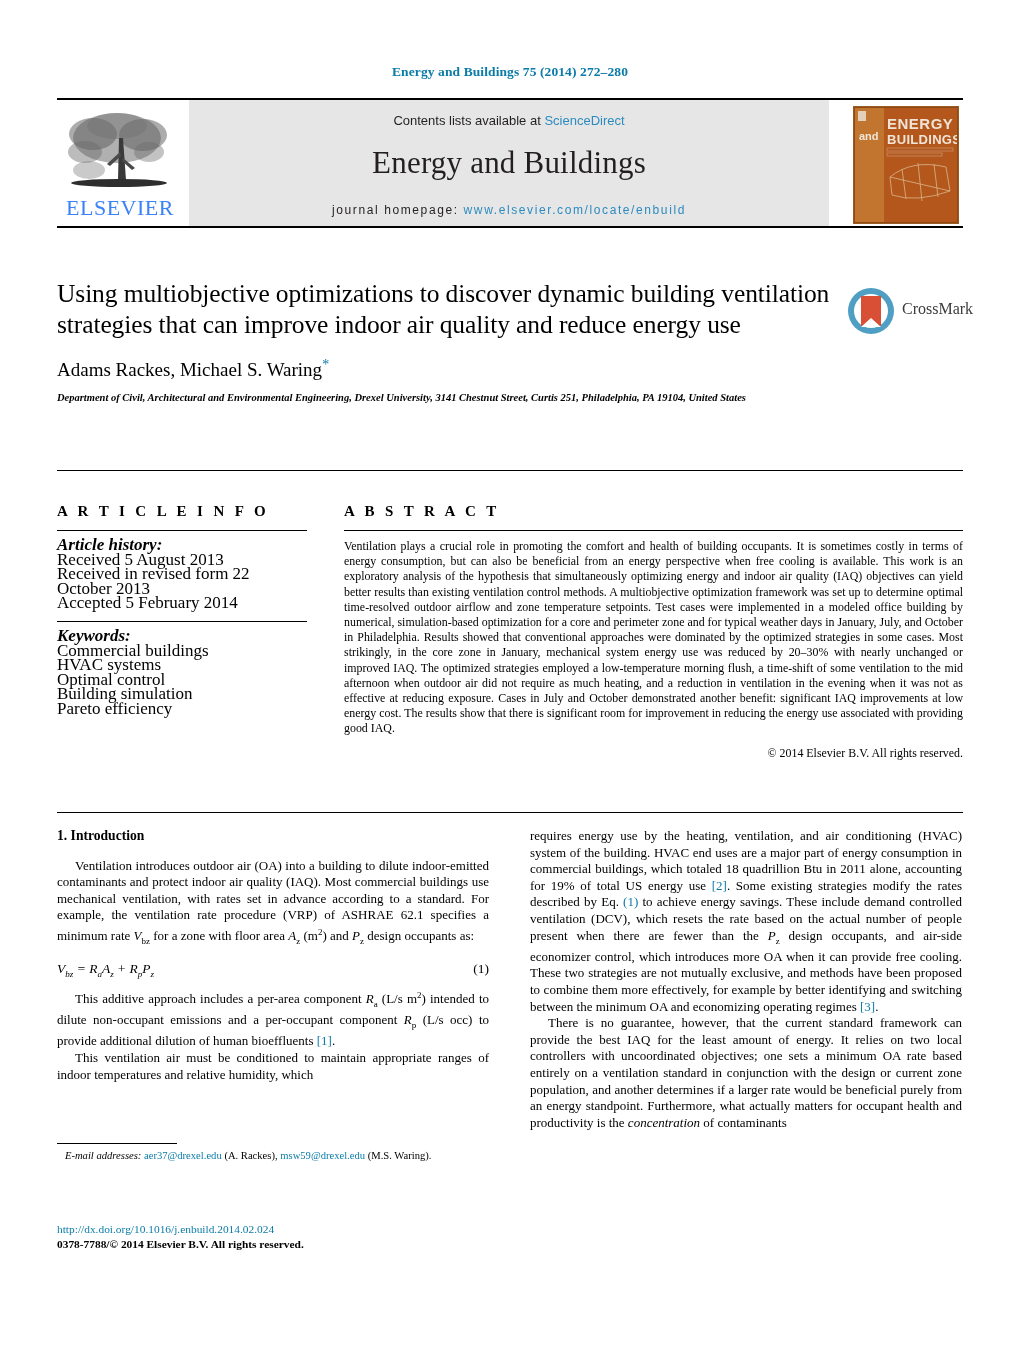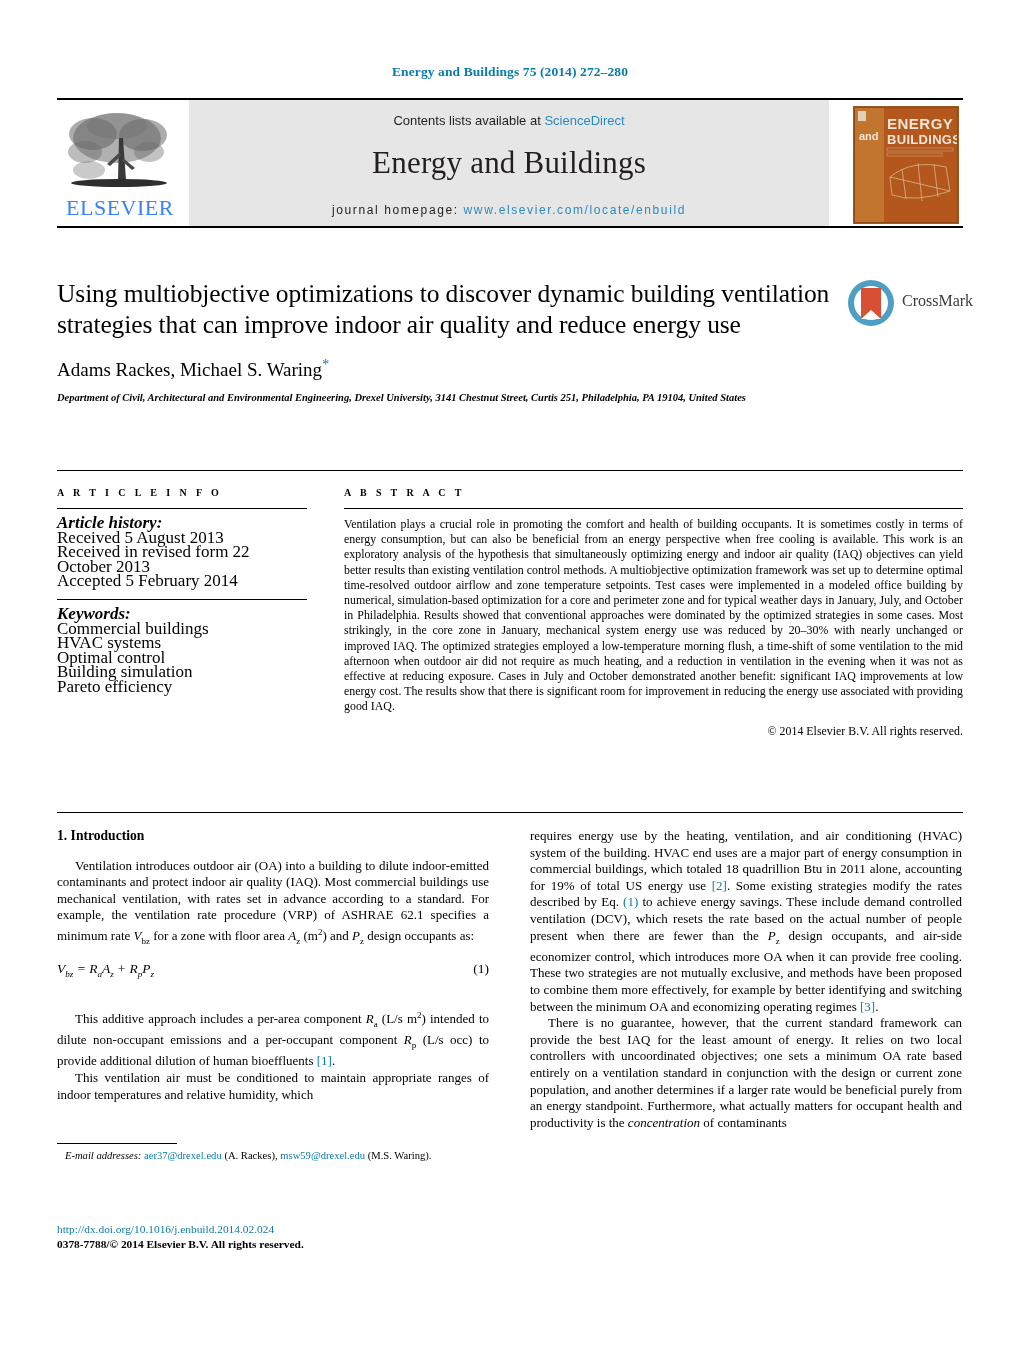--- a/index.html
+++ b/index.html
@@ -152,21 +152,21 @@
     font-style: italic;
     font-weight: bold;
     font-size: 10.5px;
     line-height: 14px;
     margin-top: 10px;
     width: 760px;
   }
   .crossmark {
     position: absolute;
     left: 848px;
-    top: 278px;
+    top: 286px;
     width: 120px;
     height: 60px;
   }
   .cm-badge {
     width: 46px; height: 46px;
     border-radius: 50%;
     background: #4f9fc4;
     position: absolute;
     left: 0; top: 2px;
   }
@@ -204,22 +204,23 @@
   .info-rule-top {
     position: absolute;
     left: 57px;
     top: 470px;
     width: 906px;
     border-top: 1.5px solid #000;
   }
   .section-head {
     font-family: "Liberation Serif", serif;
     font-weight: bold;
-    font-size: 10px;
+    font-size: 15px;
     letter-spacing: 3.4px;
+    margin-top: 16px;
   }
   .article-info {
     position: absolute;
     left: 57px;
     top: 487px;
     width: 250px;
   }
   .ai-rule {
     border-top: 1.5px solid #000;
     margin-top: 10px;
@@ -282,21 +283,21 @@
     font-size: 13.6px;
     margin: 0 0 13px 0;
   }
   .col p {
     margin: 0;
     text-indent: 18px;
   }
   .col p.noindent { text-indent: 0; }
   .equation {
     position: relative;
-    margin: 12px 0 24px 0;
+    margin: 12px 0 4px 0;
     font-size: 13.5px;
     font-style: italic;
   }
   .eqnum {
     position: absolute;
     right: 0;
     top: 0;
     font-style: normal;
   }
   .ref { color: #0b7ba8; }

